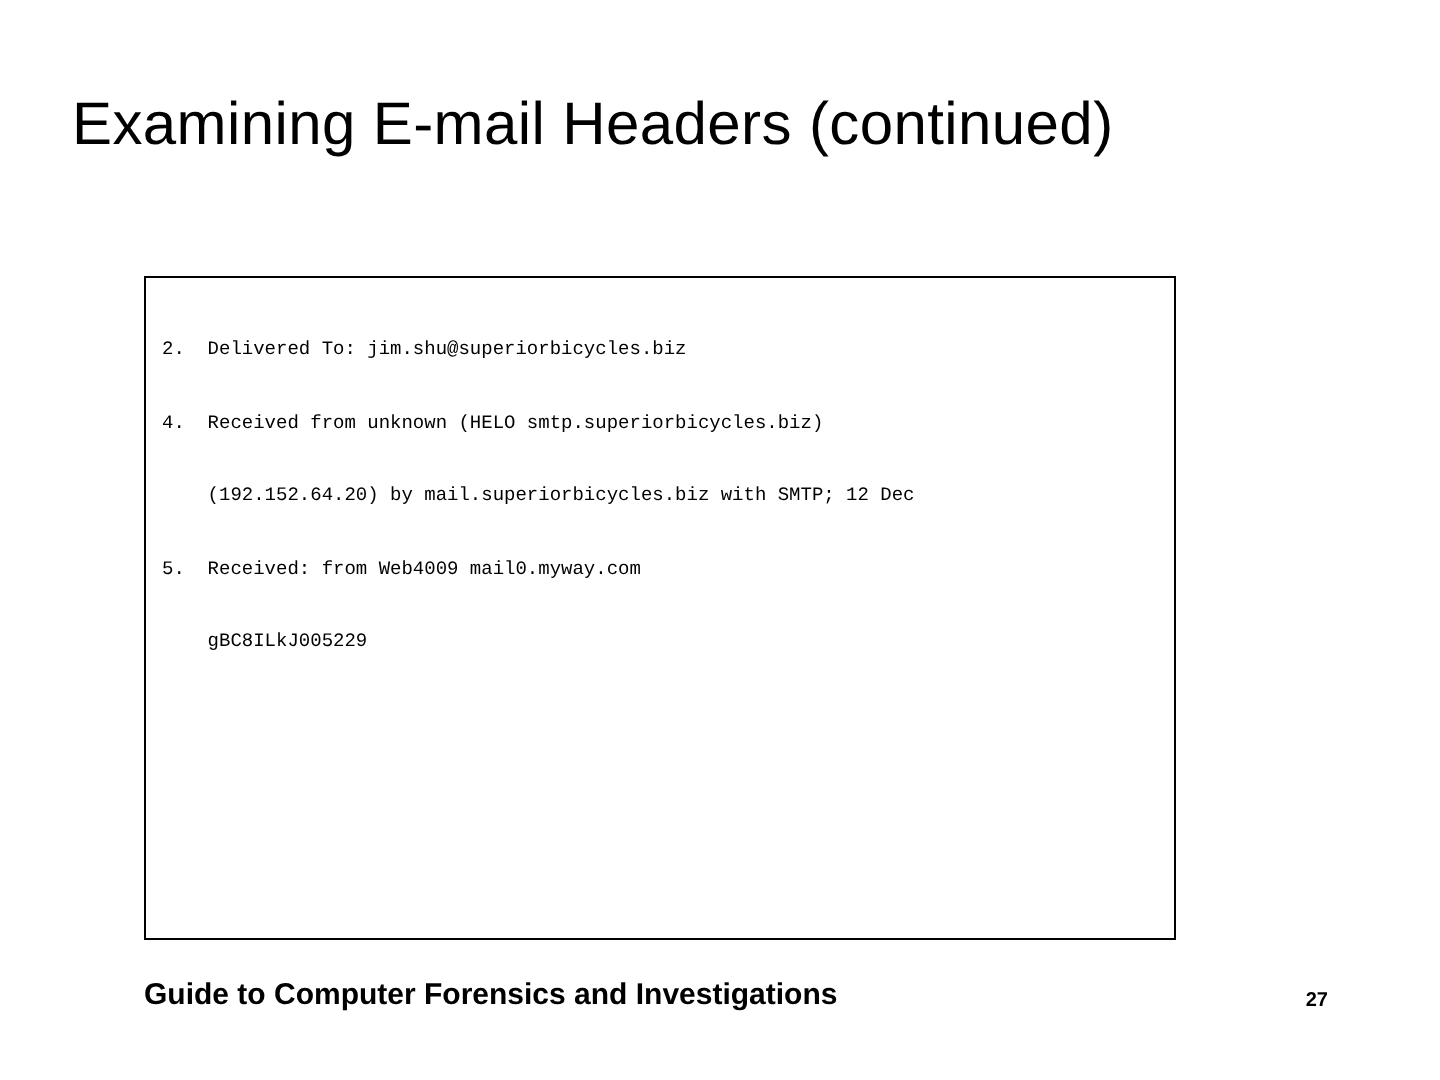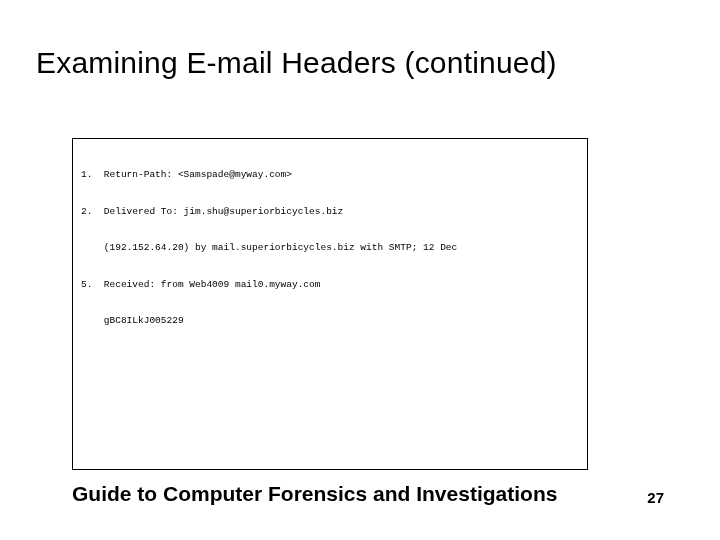--- a/index.html
+++ b/index.html
@@ -40,42 +40,42 @@
     font-size: 9.5px;
     line-height: 1.28;
     color: #000;
     white-space: pre;
   }
   .header-box .line { display: block; }
   .footer-left {
     position: absolute;
     left: 72px;
     bottom: 34px;
-    font-size: 21px;
+    font-size: 15px;
     font-weight: bold;
   }
   .footer-right {
     position: absolute;
     right: 56px;
     bottom: 34px;
-    font-size: 15px;
+    font-size: 10px;
     font-weight: bold;
   }
 </style>
 </head>
 <body>
 
 <div class="slide">
 
   <div class="title">Examining E-mail Headers (continued)</div>
 
   <div class="figure">
     <div class="header-box">
-      <span class="line">1.  Return-Path: &lt;Samspade@myway.com&gt;</span>
       <span class="line">2.  Delivered To: jim.shu@superiorbicycles.biz</span>
+      <span class="line">4.  Received from unknown (HELO smtp.superiorbicycles.biz)</span>
       <span class="line">    (192.152.64.20) by mail.superiorbicycles.biz with SMTP; 12 Dec</span>
       <span class="line">5.  Received: from Web4009 mail0.myway.com</span>
       <span class="line">    gBC8ILkJ005229</span>
       
       
       
       
       
       <span class="line"></span>
       

